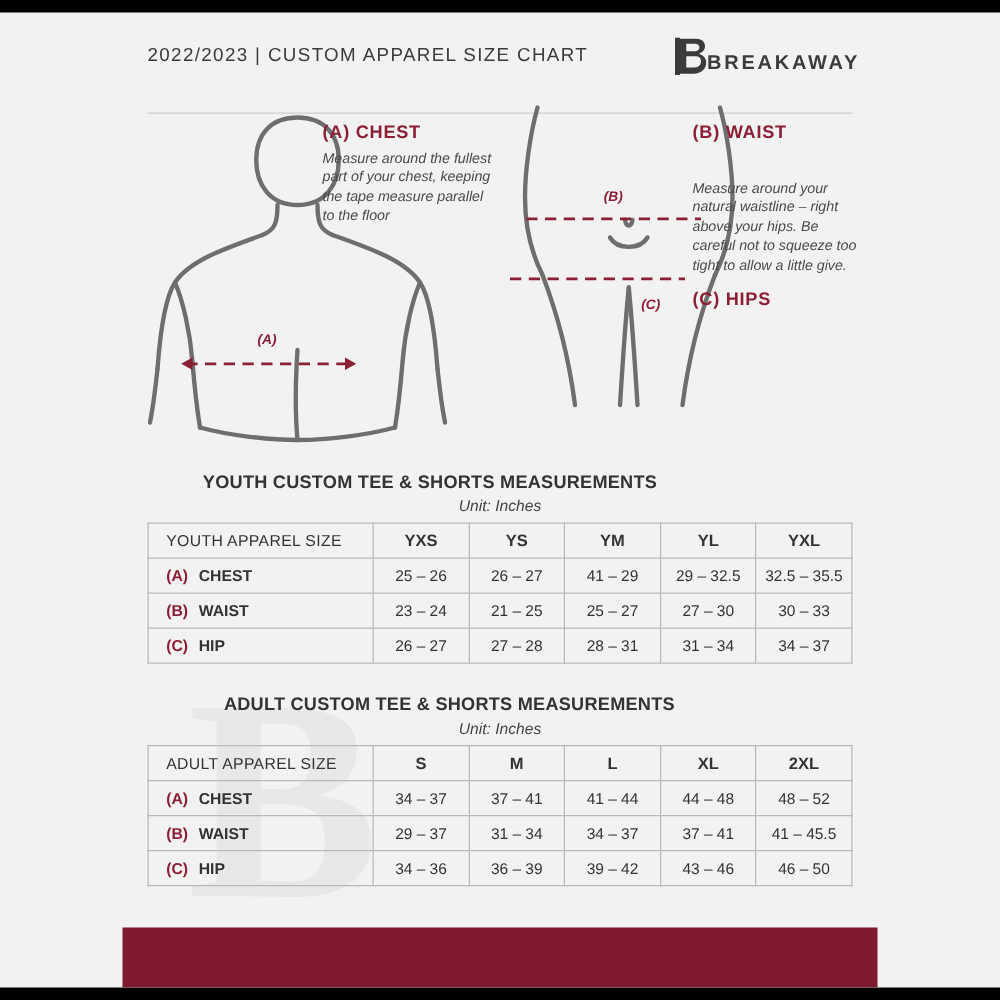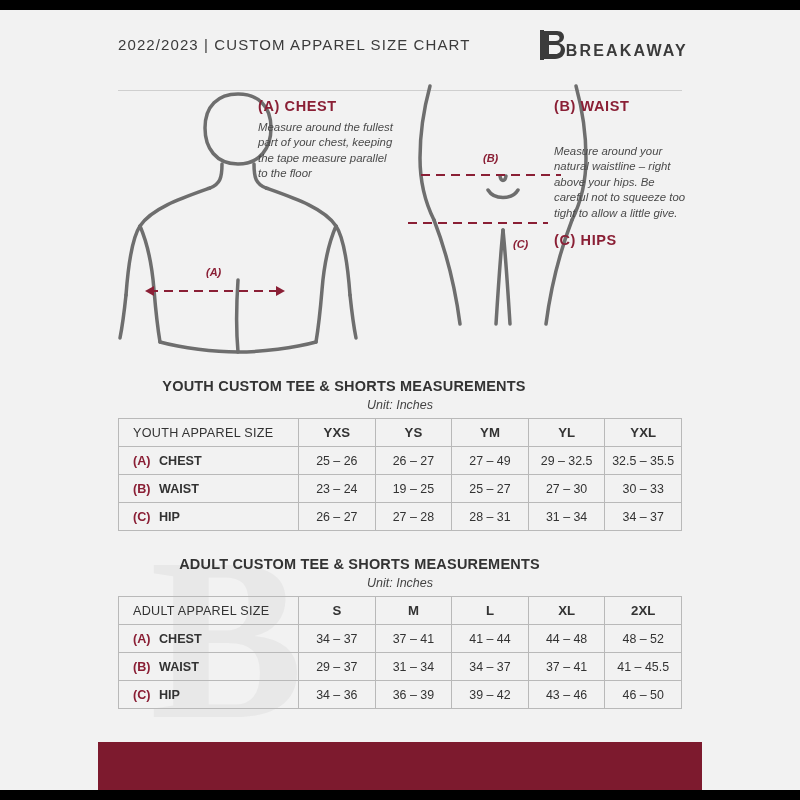--- a/index.html
+++ b/index.html
@@ -256,31 +256,31 @@
         </tr>
       </thead>
       <tbody>
         <tr>
           <td class="rowhead">
             <span class="tag" style="margin-right: 5px;">(A)</span>
             <span class="lbl">CHEST</span>
           </td>
           <td>25 – 26</td>
           <td>26 – 27</td>
-          <td>27 – 49</td>
+          <td>41 – 29</td>
           <td>29 – 32.5</td>
           <td>32.5 – 35.5</td>
         </tr>
         <tr>
           <td class="rowhead">
             <span class="tag" style="margin-right: 5px;">(B)</span>
             <span class="lbl">WAIST</span>
           </td>
           <td>23 – 24</td>
-          <td>19 – 25</td>
+          <td>21 – 25</td>
           <td>25 – 27</td>
           <td>27 – 30</td>
           <td>30 – 33</td>
         </tr>
         <tr>
           <td class="rowhead">
             <span class="tag" style="margin-right: 5px;">(C)</span>
             <span class="lbl">HIP</span>
           </td>
           <td>26 – 27</td>

